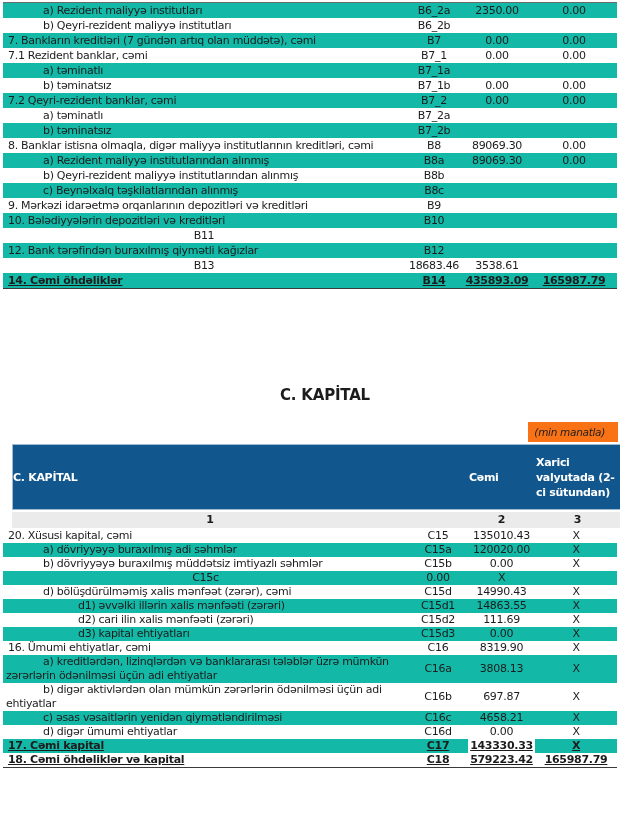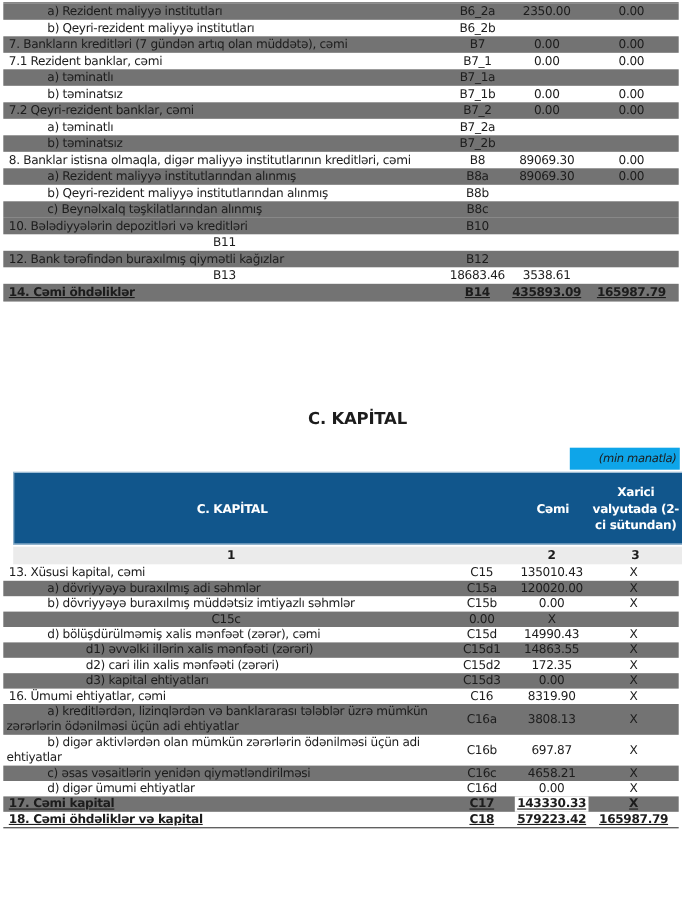--- a/index.html
+++ b/index.html
@@ -12,52 +12,52 @@
 
   
   .tbl{margin-left:3px;width:614px;}
   .tbl1{margin-top:2px;border-top:1px solid #6b6b6b;border-bottom:1px solid #3a3a3a;}
   .trow{
     display:grid;align-items:center;
     grid-template-columns:402px 58px 68px 1fr;
     line-height:15px;min-height:15px;
   }
   .tbl2 .trow{grid-template-columns:405px 60px 67px 1fr;line-height:14px;min-height:14px;}
-  .stripe{background:#737373;}
+  .stripe{background:#14b8a6;}
   .boldrow{font-weight:bold;text-decoration:underline;}
   .cell-label{white-space:nowrap;padding-left:3px;}
   .wrap .cell-label{white-space:normal;}
   .ind0{text-indent:2px;}
   .ind1{text-indent:37px;}
   .ind2{text-indent:72px;}
   .cell-code,.cell-num{text-align:center;white-space:nowrap;}
   .bg-white{background:#fff;height:100%;display:flex;align-items:center;justify-content:center;}
 
   
   .sec-title{
     margin-top:97px;text-align:center;padding-left:30px;
     font-size:15px;font-weight:bold;letter-spacing:-0.2px;
   }
 
   
   .unit-note{
-    margin:18px 2px 2px auto;width:100px;height:20px;
-    background:#0ea5e9;display:flex;align-items:center;justify-content:flex-end;
-    font-style:italic;font-size:10.5px;padding-right:3px;box-sizing:border-box;
+    margin:18px 2px 2px auto;width:90px;height:20px;
+    background:#f97316;display:flex;align-items:center;justify-content:flex-end;
+    font-style:italic;font-size:10.5px;padding-right:13px;box-sizing:border-box;
   }
 
   
   .cap-header{
     margin-left:12px;width:608px;box-sizing:border-box;
     background:#11568c;color:#fff;font-weight:bold;
     display:grid;grid-template-columns:396px 60px 67px 1fr;
     min-height:66px;align-items:center;
     border:1px solid #9dbcd4;border-right:none;
   }
-  .cap-header .hc{text-align:center;line-height:15px;}
+  .cap-header .hc{line-height:15px;}
   .nums-row{
     margin-left:12px;width:608px;
     display:grid;grid-template-columns:396px 60px 67px 1fr;
     background:#ebebeb;font-weight:bold;line-height:16px;min-height:16px;
     margin-top:2px;text-align:center;
   }
   .tbl2{border-bottom:1px solid #3a3a3a;margin-top:1px;}
 </style>
 </head>
 <body>
@@ -133,20 +133,26 @@
       </div>
       <div class="trow">
         <div class="cell-label ind1">b) Qeyri-rezident maliyyə institutlarından alınmış</div>
         <div class="cell-code">B8b</div>
         <div class="cell-num"></div>
         <div class="cell-num"></div>
       </div>
       <div class="trow stripe">
         <div class="cell-label ind1">c) Beynəlxalq təşkilatlarından alınmış</div>
         <div class="cell-code">B8c</div>
+        <div class="cell-num"></div>
+        <div class="cell-num"></div>
+      </div>
+      <div class="trow">
+        <div class="cell-label ind0">9. Mərkəzi idarəetmə orqanlarının depozitləri və kreditləri</div>
+        <div class="cell-code">B9</div>
         <div class="cell-num"></div>
         <div class="cell-num"></div>
       </div>
       <div class="trow stripe">
         <div class="cell-label ind0">10. Bələdiyyələrin depozitləri və kreditləri</div>
         <div class="cell-code">B10</div>
         <div class="cell-num"></div>
         <div class="cell-num"></div>
       </div>
       <div class="trow">
@@ -186,21 +192,21 @@
 
   <div class="nums-row">
     <div>1</div>
     <div></div>
     <div>2</div>
     <div>3</div>
   </div>
 
   <div class="tbl tbl2">
       <div class="trow">
-        <div class="cell-label ind0">13. Xüsusi kapital, cəmi</div>
+        <div class="cell-label ind0">20. Xüsusi kapital, cəmi</div>
         <div class="cell-code">C15</div>
         <div class="cell-num">135010.43</div>
         <div class="cell-num">X</div>
       </div>
       <div class="trow stripe">
         <div class="cell-label ind1">a) dövriyyəyə buraxılmış adi səhmlər</div>
         <div class="cell-code">C15a</div>
         <div class="cell-num">120020.00</div>
         <div class="cell-num">X</div>
       </div>
@@ -223,21 +229,21 @@
       </div>
       <div class="trow stripe">
         <div class="cell-label ind2">d1) əvvəlki illərin xalis mənfəəti (zərəri)</div>
         <div class="cell-code">C15d1</div>
         <div class="cell-num">14863.55</div>
         <div class="cell-num">X</div>
       </div>
       <div class="trow">
         <div class="cell-label ind2">d2) cari ilin xalis mənfəəti (zərəri)</div>
         <div class="cell-code">C15d2</div>
-        <div class="cell-num">172.35</div>
+        <div class="cell-num">111.69</div>
         <div class="cell-num">X</div>
       </div>
       <div class="trow stripe">
         <div class="cell-label ind2">d3) kapital ehtiyatları</div>
         <div class="cell-code">C15d3</div>
         <div class="cell-num">0.00</div>
         <div class="cell-num">X</div>
       </div>
       <div class="trow">
         <div class="cell-label ind0">16. Ümumi ehtiyatlar, cəmi</div>

